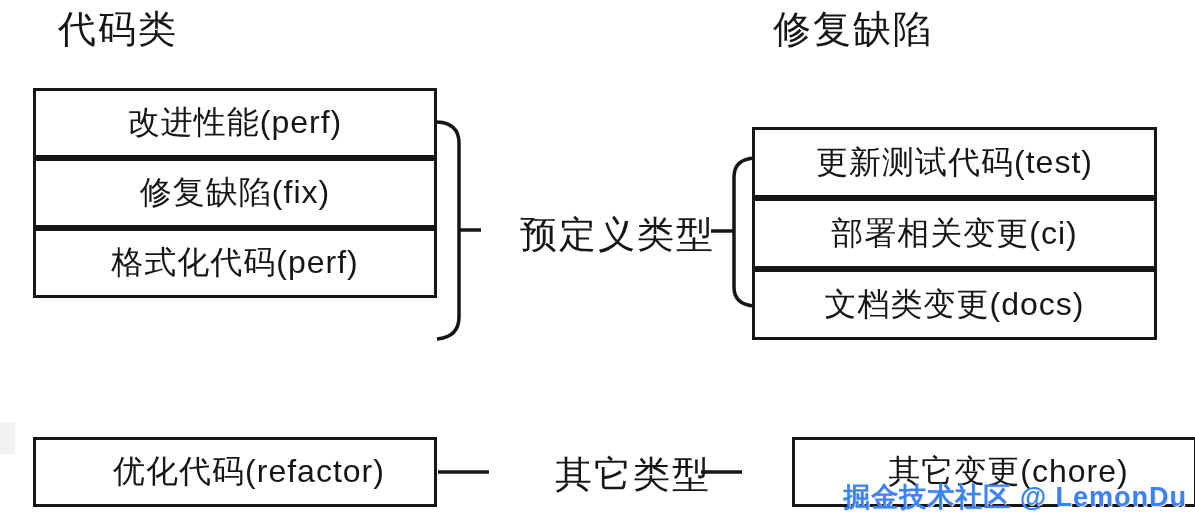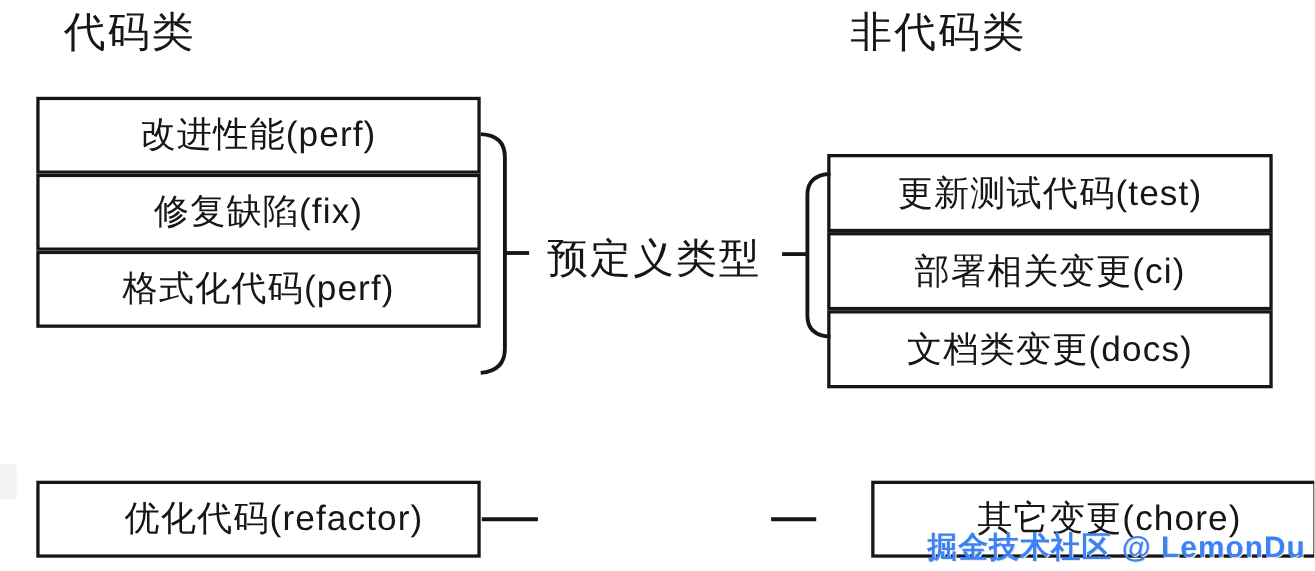--- a/index.html
+++ b/index.html
@@ -29,21 +29,21 @@
   }
   .title-left  { left: 58px; }
   .title-right { left: 773px; }
 
   .stack {
     position: absolute;
     display: flex;
     flex-direction: column;
   }
   .stack-left  { left: 33px;  top: 88px;  width: 404px; }
-  .stack-right { left: 752px; top: 140px; width: 363px; justify-content: center; }
+  .stack-right { left: 752px; top: 127px; width: 363px; justify-content: center; }
 
   .box {
     box-sizing: border-box;
     border: 3px solid #161616;
     background: #ffffff;
     display: flex;
     align-items: center;
     justify-content: center;
     font-size: 32px;
     font-weight: 400;
@@ -67,21 +67,21 @@
     white-space: nowrap;
     letter-spacing: 1px;
     padding-left: 28px;
   }
   .box-refactor { left: 33px;  top: 437px; width: 404px; height: 70px; }
   .box-chore    { left: 752px; top: 437px; width: 405px; height: 70px; margin-left: 40px; }
 
   .connector-label {
     position: absolute;
     width: 240px;
-    text-align: center;
+    text-align: right;
     font-size: 37px;
     font-weight: 500;
     letter-spacing: 2px;
     color: #161616;
     white-space: nowrap;
   }
   .label-predefined { left: 475px; top: 210px; }
   .label-other      { left: 471px; top: 450px; }
 
   .lines-overlay {
@@ -113,38 +113,39 @@
     height: 32px;
     background: #f2f2f2;
   }
 </style>
 </head>
 <body>
 
 <div class="canvas">
 
   <div class="col-title title-left">代码类</div>
-  <div class="col-title title-right">非代码类</div>
+  <div class="col-title title-right">修复缺陷</div>
 
   <div class="stack stack-left">
     <div class="box">改进性能(perf)</div>
     <div class="box">修复缺陷(fix)</div>
     <div class="box">格式化代码(perf)</div>
   </div>
 
   <div class="stack stack-right">
     <div class="box">更新测试代码(test)</div>
     <div class="box">部署相关变更(ci)</div>
     <div class="box">文档类变更(docs)</div>
   </div>
 
   <div class="box-single box-refactor">优化代码(refactor)</div>
   <div class="box-single box-chore">其它变更(chore)</div>
 
   <div class="connector-label label-predefined">预定义类型</div>
+  <div class="connector-label label-other">其它类型</div>
 
   <svg class="lines-overlay" viewBox="0 0 1195 519" xmlns="http://www.w3.org/2000/svg">
     <g stroke="#161616" stroke-width="3.5" fill="none" stroke-linecap="butt">
 
       <path d="M 437 122 Q 459 123 459 143 L 459 317 Q 459 337 437 339"></path>
 
       <path d="M 459 230 H 481"></path>
 
       <path d="M 711 231 H 734"></path>
 

